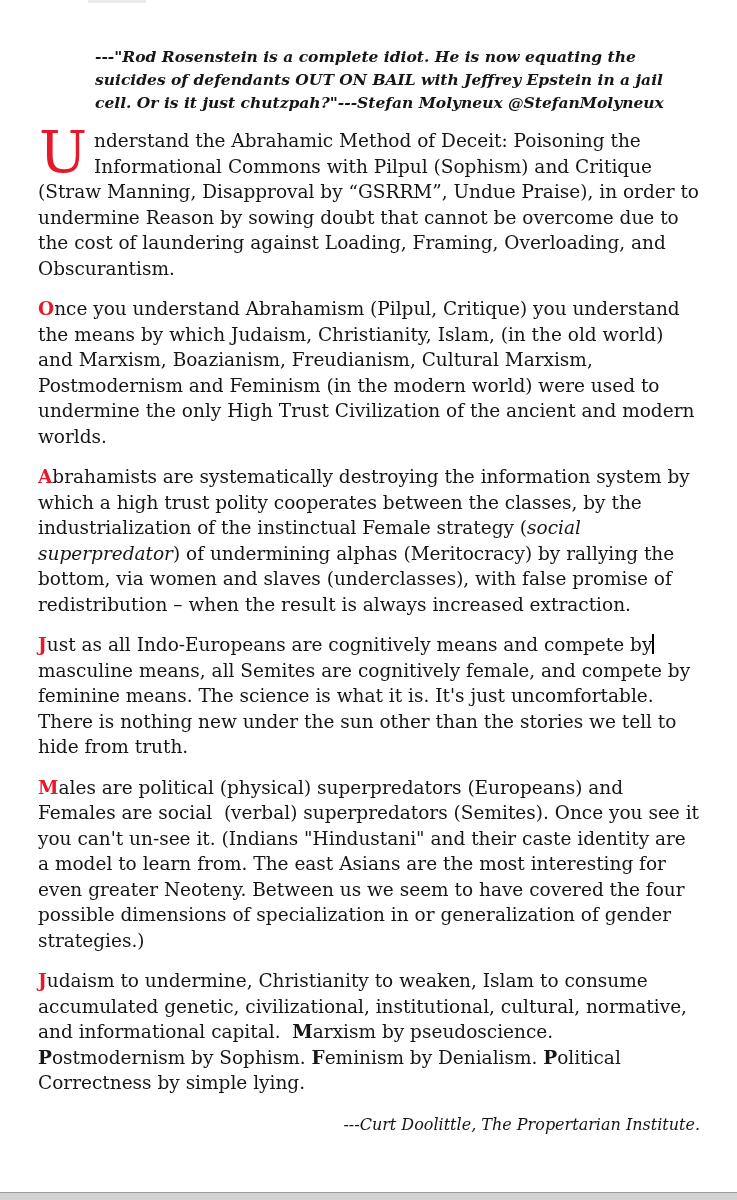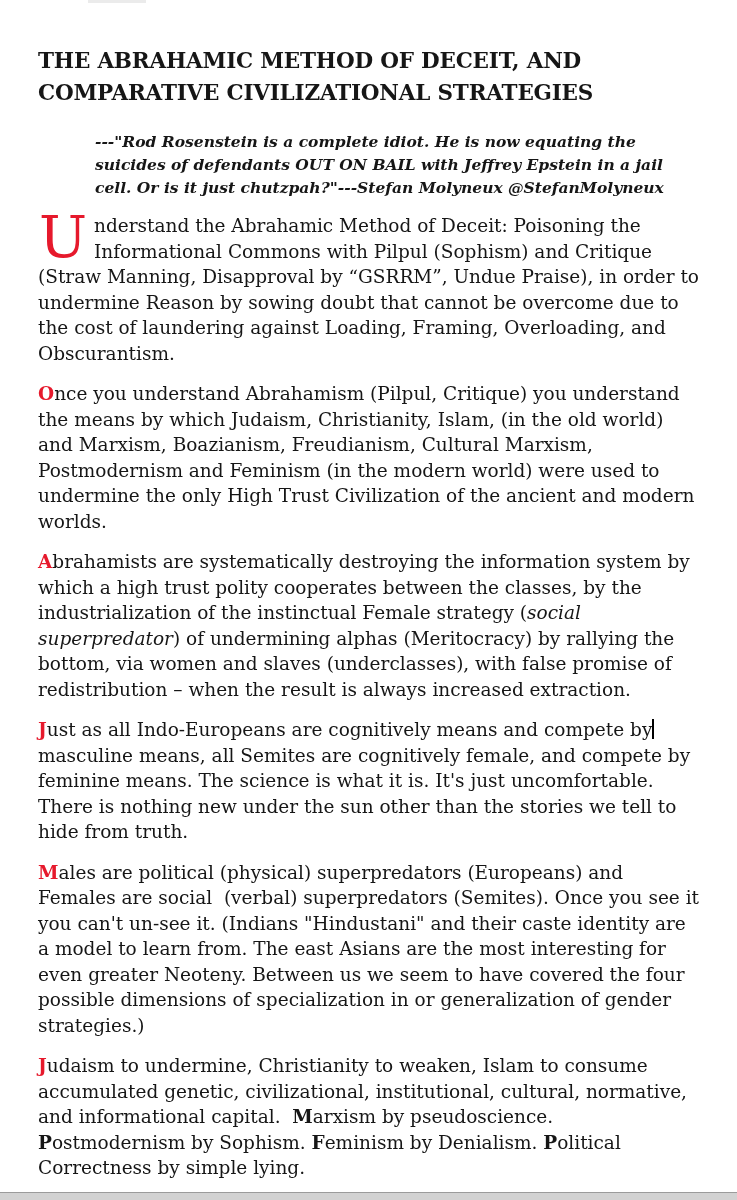--- a/index.html
+++ b/index.html
@@ -83,21 +83,20 @@
     background: #d2d2d2;
     border-top: 1px solid #9b9b9b;
   }
 </style>
 </head>
 <body>
 
 <div class="top-artifact"></div>
 
 <div class="page">
-  <h1 class="title">THE ABRAHAMIC METHOD OF DECEIT, AND COMPARATIVE CIVILIZATIONAL STRATEGIES</h1>
 
   <div class="epigraph">---"Rod Rosenstein is a complete idiot. He is now equating the suicides of defendants OUT ON BAIL with Jeffrey Epstein in a jail cell. Or is it just chutzpah?"---Stefan Molyneux @StefanMolyneux</div>
 
   <div class="content">
     <p><span class="seg-dropcap">U</span><span>nderstand the Abrahamic Method of Deceit: Poisoning the Informational Commons with Pilpul (Sophism) and Critique (Straw Manning, Disapproval by “GSRRM”, Undue Praise), in order to undermine Reason by sowing doubt that cannot be overcome due to the cost of laundering against Loading, Framing, Overloading, and Obscurantism.</span></p>
     <p><span class="seg-initial">O</span><span>nce you understand Abrahamism (Pilpul, Critique) you understand the means by which Judaism, Christianity, Islam, (in the old world) and Marxism, Boazianism, Freudianism, Cultural Marxism, Postmodernism and Feminism (in the modern world) were used to undermine the only High Trust Civilization of the ancient and modern worlds.</span></p>
     <p><span class="seg-initial">A</span><span>brahamists are systematically destroying the information system by which a high trust polity cooperates between the classes, by the industrialization of the instinctual Female strategy (</span><span class="seg-italic">social superpredator</span><span>) of undermining alphas (Meritocracy) by rallying the bottom, via women and slaves (underclasses), with false promise of redistribution – when the result is always increased extraction.</span></p>
     <p><span class="seg-initial">J</span><span>ust as all Indo-Europeans are cognitively means and compete by</span><span class="seg-caret"></span><span> masculine means, all Semites are cognitively female, and compete by feminine means. The science is what it is. It's just uncomfortable. There is nothing new under the sun other than the stories we tell to hide from truth.</span></p>
     <p><span class="seg-initial">M</span><span>ales are political (physical) superpredators (Europeans) and Females are social&nbsp; (verbal) superpredators (Semites). Once you see it you can't un-see it. (Indians "Hindustani" and their caste identity are a model to learn from. The east Asians are the most interesting for even greater Neoteny. Between us we seem to have covered the four possible dimensions of specialization in or generalization of gender strategies.)</span></p>
     <p><span class="seg-initial">J</span><span>udaism to undermine, Christianity to weaken, Islam to consume accumulated genetic, civilizational, institutional, cultural, normative, and informational capital.&nbsp; </span><span class="seg-bold">M</span><span>arxism by pseudoscience. </span><span class="seg-bold">P</span><span>ostmodernism by Sophism. </span><span class="seg-bold">F</span><span>eminism by Denialism. </span><span class="seg-bold">P</span><span>olitical Correctness by simple lying.</span></p>

